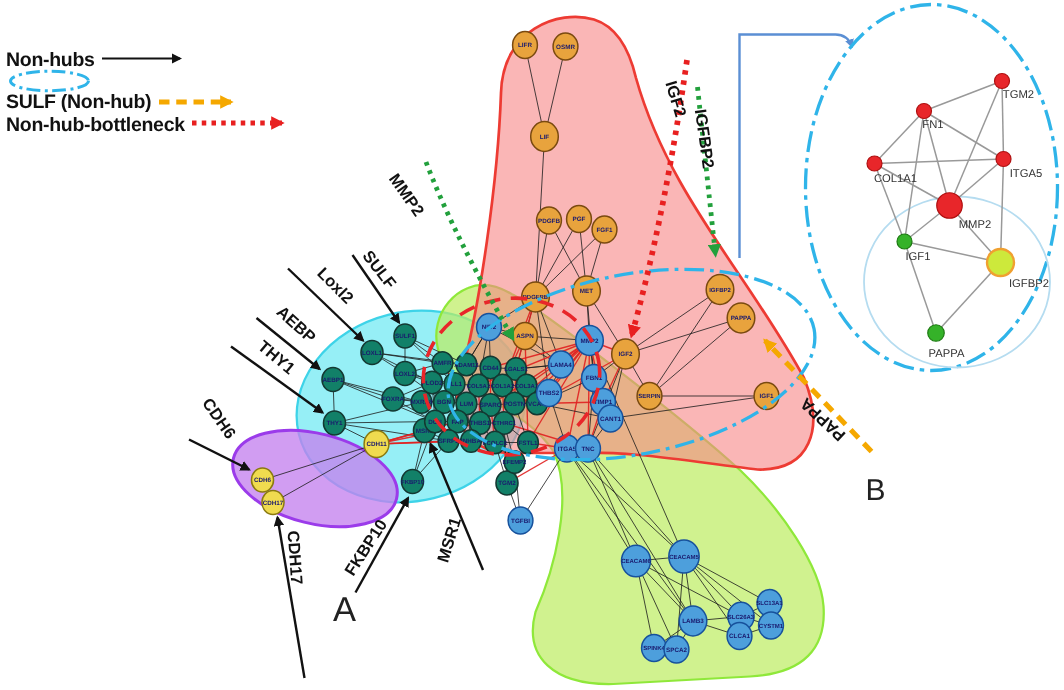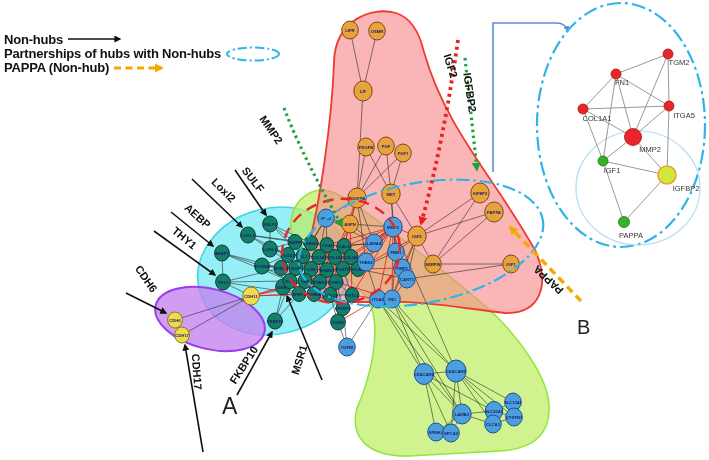--- a/index.html
+++ b/index.html
@@ -601,27 +601,32 @@
       </g>
     </svg>
   <div id="legend">
       <div class="lg-row">
         <span class="lg-label">Non-hubs</span>
         <svg width="62" height="16">
           <line x1="2" y1="8" x2="54" y2="8" stroke="#111111" stroke-width="1.4" marker-end="url(#mk-black)"></line>
         </svg>
       </div>
       <div class="lg-row">
-        <span class="lg-label">Partnerships of hubs with Non-hubs</span>
         <svg width="58" height="16">
           <ellipse cx="29" cy="8" rx="26" ry="6.5" fill="none" stroke="#2FB4E9" stroke-width="2" stroke-dasharray="9 3 2 3"></ellipse>
         </svg>
       </div>
       <div class="lg-row">
-        <span class="lg-label">PAPPA (Non-hub)</span>
+        <span class="lg-label">SULF (Non-hub)</span>
         <svg width="58" height="16">
           <line x1="2" y1="8" x2="50" y2="8" stroke="#F5A800" stroke-width="3.2" stroke-dasharray="7 4.5" marker-end="url(#mk-orange)"></line>
+        </svg>
+      </div>
+      <div class="lg-row">
+        <span class="lg-label">Non-hub-bottleneck</span>
+        <svg width="70" height="16">
+          <line x1="2" y1="8" x2="62" y2="8" stroke="#E82020" stroke-width="3.4" stroke-dasharray="3 3.5" marker-end="url(#mk-red)"></line>
         </svg>
       </div>
     </div>
   <div class="panel-label" id="labelA">A</div>
   <div class="panel-label" id="labelB">B</div>
 </div>
 
 </body></html>

